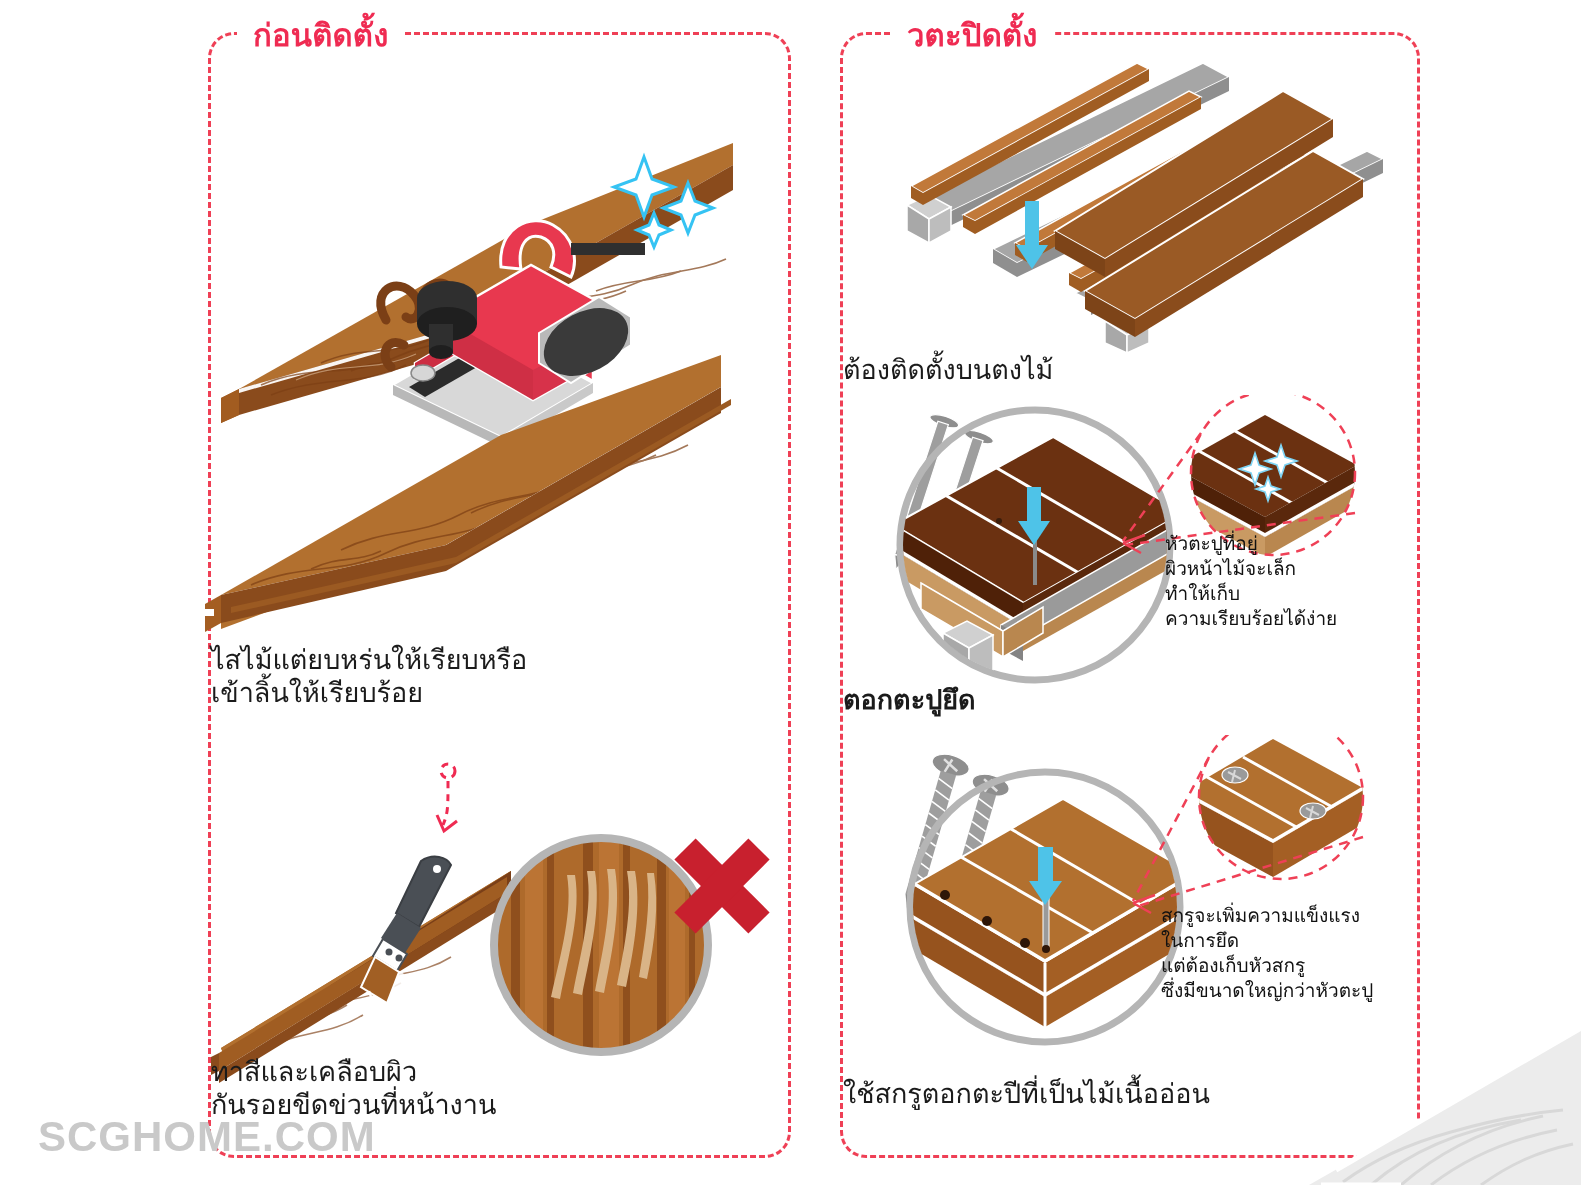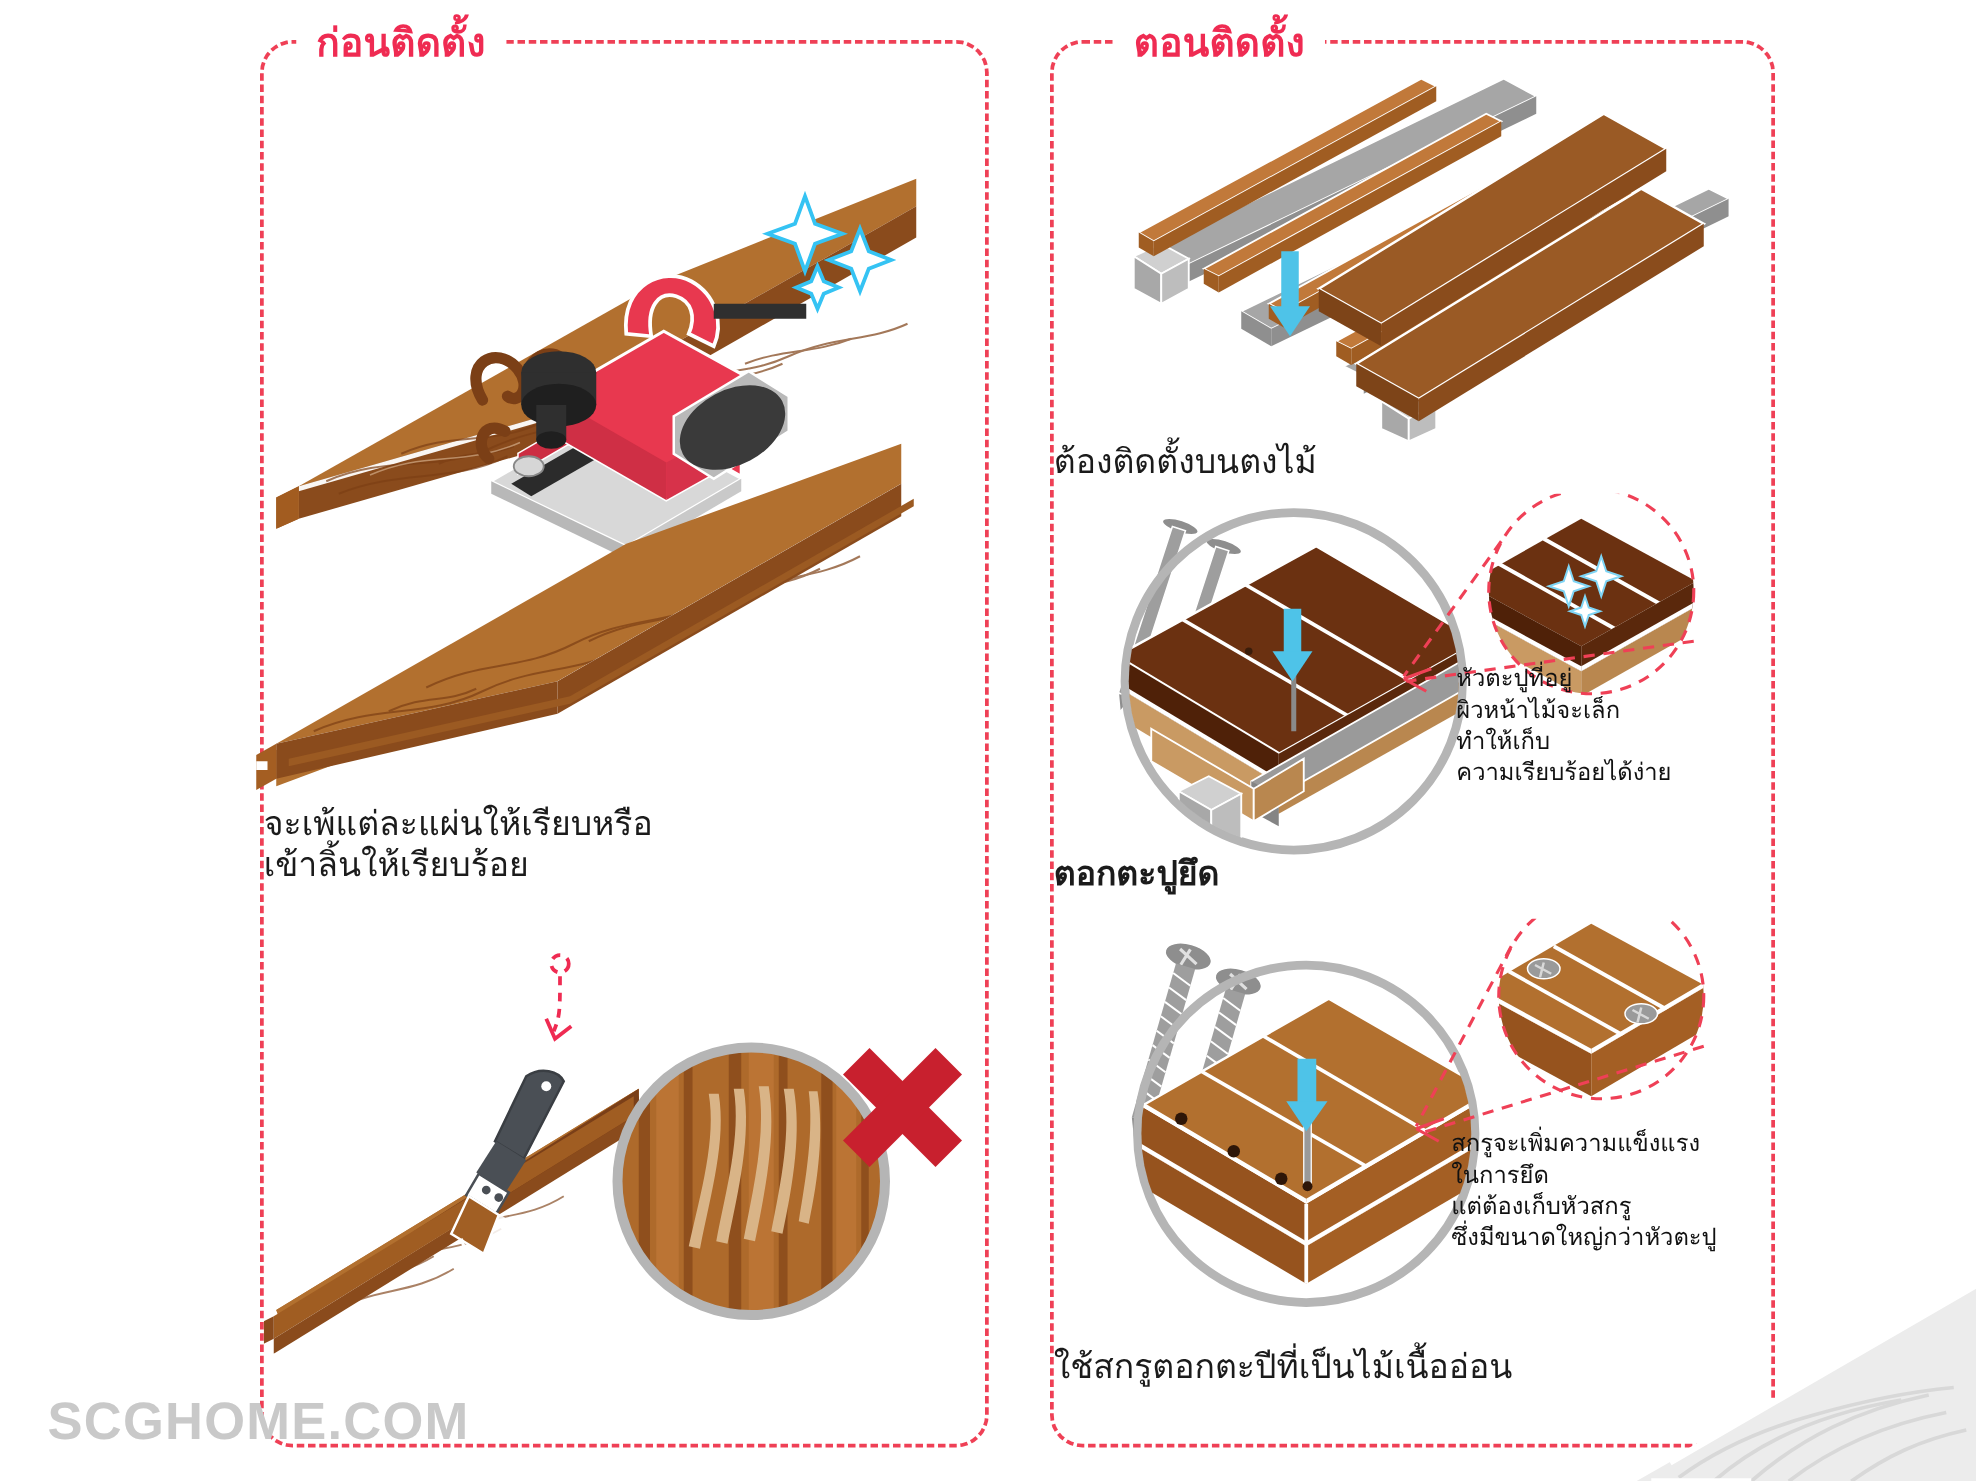--- a/index.html
+++ b/index.html
@@ -188,21 +188,21 @@
 
           <polygon points="30,512 255,462 255,468 30,518" fill="#9b5a22"></polygon>
           <polygon points="255,462 530,304 530,310 255,468" fill="#9b5a22"></polygon>
 
           <polygon points="20,500 4,509 4,537 20,528" fill="#a45e22"></polygon>
           <rect x="4" y="514" width="9" height="7" fill="#ffffff"></rect>
         </g>
       </svg>
     </div>
 
-    <div class="caption" style="top:608px; left:0;">จะเพ้แต่ละแผ่นให้เรียบหรือ
+    <div class="caption" style="top:608px; left:0;">ไสไม้แต่ยบหร่นให้เรียบหรือ
 เข้าลิ้นให้เรียบร้อย</div>
 
     <div class="art" style="left:0px; top:718px; width:570px; height:330px;">
       <svg width="570" height="330" viewBox="0 0 570 330">
 
         <g fill="none" stroke="#ef2b52" stroke-width="3" stroke-dasharray="7 6">
           <circle cx="237" cy="18" r="7"></circle>
           <path d="M237 28 C237 55 237 60 232 72"></path>
           <path d="M226 62 L233 78 L246 68" stroke-dasharray="0"></path>
         </g>
@@ -280,24 +280,26 @@
           <circle cx="390" cy="192" r="107" fill="none" stroke="#b5b5b5" stroke-width="8"></circle>
         </g>
 
         <g stroke="#c8202e" stroke-width="30" stroke-linecap="butt">
           <line x1="474" y1="96" x2="548" y2="170"></line>
           <line x1="548" y1="96" x2="474" y2="170"></line>
         </g>
       </svg>
     </div>
 
+    <div class="caption" style="top:1020px; left:0;">ทาสีและเคลือบผิว
+กันรอยขีดข่วนที่หน้างาน</div>
   </div>
 
   <div class="panel" id="panel-right">
-    <div class="panel-title">ตอนติดตั้ง</div>
+    <div class="panel-title">วตะปิดตั้ง</div>
 
     <div class="art" style="left:30px; top:18px; width:510px; height:300px;">
       <svg width="510" height="300" viewBox="0 0 510 300">
 
         <g>
           <polygon points="38,152 330,10 356,24 62,166" fill="#a6a6a6" stroke="#ffffff" stroke-width="1.5"></polygon>
           <polygon points="38,152 38,166 62,180 62,166" fill="#8f8f8f"></polygon>
           <polygon points="62,166 356,24 356,38 62,180" fill="#8f8f8f"></polygon>
 
           <polygon points="120,196 412,54 438,68 144,210" fill="#a6a6a6" stroke="#ffffff" stroke-width="1.5"></polygon>

